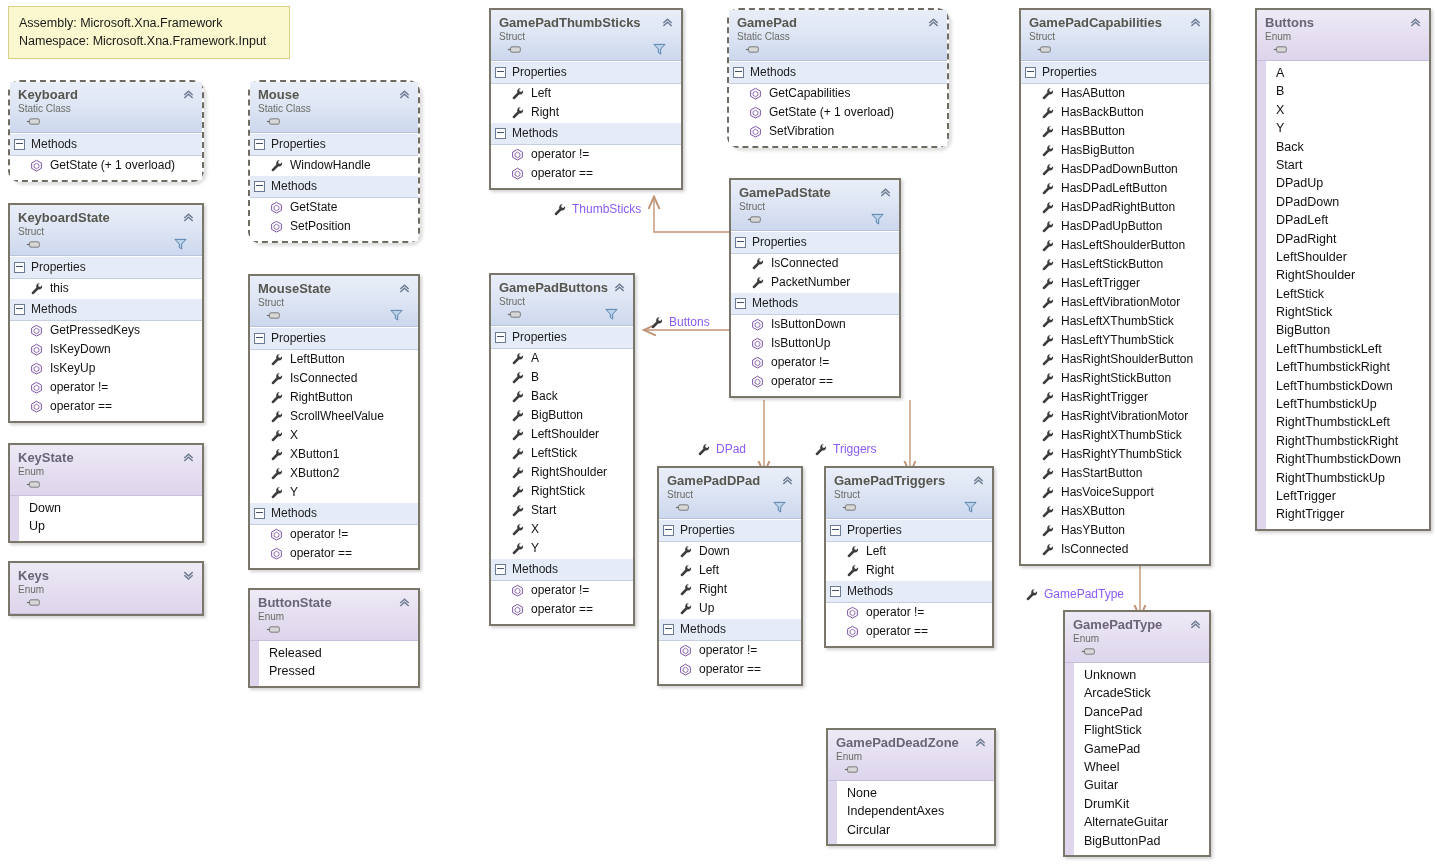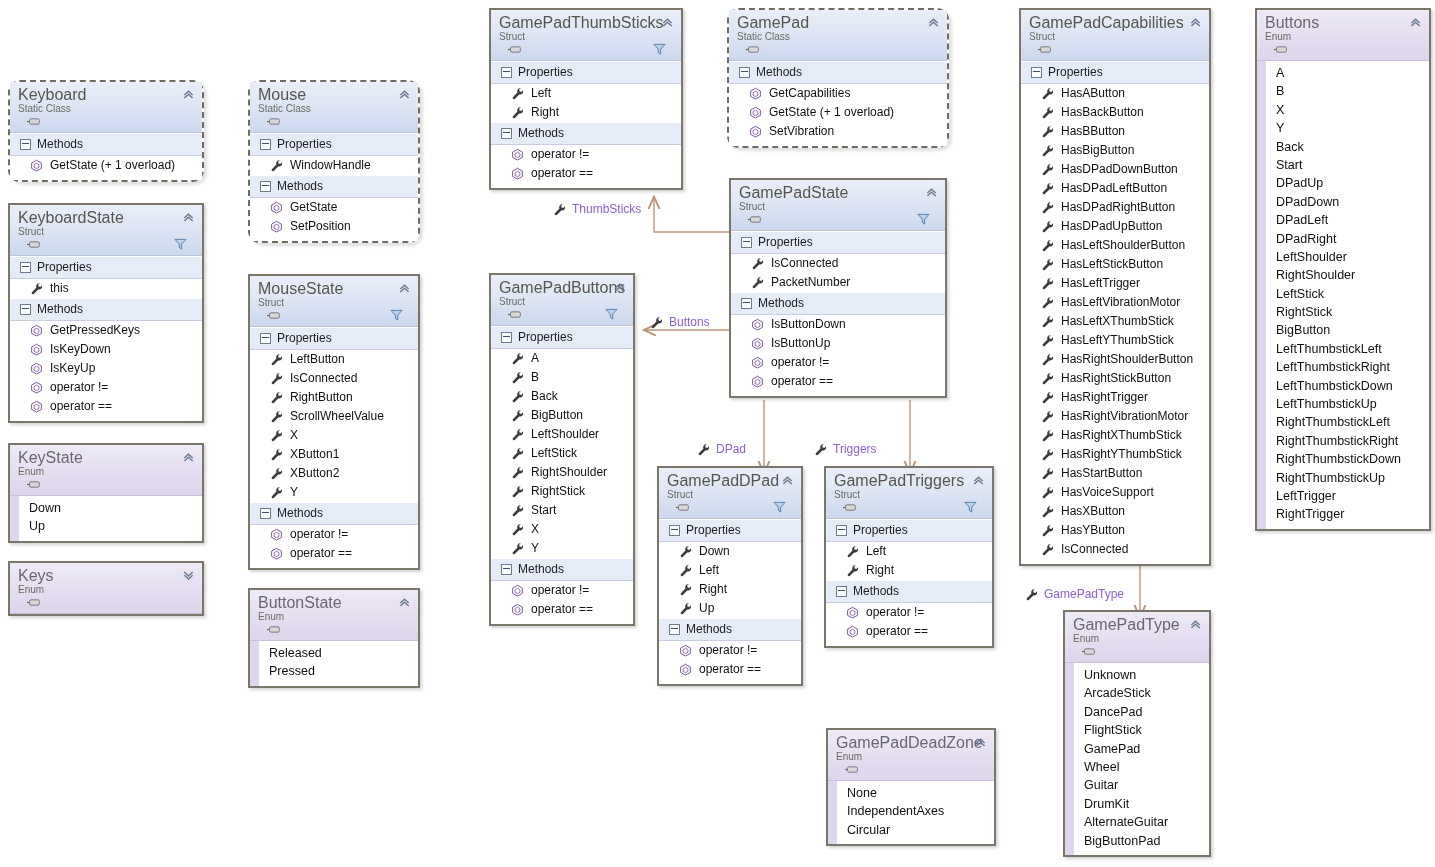--- a/index.html
+++ b/index.html
@@ -49,22 +49,22 @@
     position: relative;
     padding: 5px 8px 3px 8px;
     background: linear-gradient(to bottom, #e9eef8 0%, #dfe6f4 45%, #ccd8ee 100%);
     border-bottom: 1px solid #b9c4da;
   }
   .node.enumtype > .n-head {
     background: linear-gradient(to bottom, #eeeaf5 0%, #e6e0f1 45%, #ddd5ec 100%);
     border-bottom: 1px solid #c8bedd;
   }
   .n-title {
-    font-size: 16px;
-    font-weight: normal;
+    font-size: 13px;
+    font-weight: bold;
     color: #56564e;
     line-height: 15px;
     padding-right: 22px;
   }
   .node.enumtype .n-title { color: #6b6476; }
   .n-kind {
     font-size: 10px;
     color: #6b6b63;
     line-height: 13px;
   }
@@ -100,21 +100,21 @@
     height: 12px;
   }
 
   
   .grp {
     background: #e5ebf7;
     border-top: 1px solid #ffffff;
     border-bottom: 1px solid #c6cfe2;
     font-size: 12px;
     color: #1d1d1d;
-    padding: 2px 6px 3px 10px;
+    padding: 2px 6px 3px 4px;
     line-height: 16px;
     display: flex;
     align-items: center;
     gap: 6px;
   }
   .boxminus {
     width: 9px; height: 9px;
     border: 1px solid #6b7b93;
     background: #fdfdfd;
     position: relative;
@@ -197,20 +197,24 @@
 
     <path d="M731,330 L645,330" fill="none" stroke="#c09477" stroke-width="1.4" marker-end="url(#arrHead)"></path>
 
     <path d="M764,400 L764,472" fill="none" stroke="#c09477" stroke-width="1.4" marker-end="url(#arrHead)"></path>
 
     <path d="M910,400 L910,472" fill="none" stroke="#c09477" stroke-width="1.4" marker-end="url(#arrHead)"></path>
 
     <path d="M1140,562 L1140,616" fill="none" stroke="#c09477" stroke-width="1.4" marker-end="url(#arrHead)"></path>
   </svg>
 
+  <div class="note" style="left:8px; top:6px; width:282px;">
+    <div>Assembly: Microsoft.Xna.Framework</div>
+    <div>Namespace: Microsoft.Xna.Framework.Input</div>
+  </div>
 
   <div id="nodes-host">
       <div class="node dashed" style="left: 8px; top: 80px; width: 196px;">
         <div class="n-head">
           <div class="chev">
             <svg viewBox="0 0 14 14" width="13" height="13">
               <path d="M2.5 7.5 L7 3.4 L11.5 7.5" fill="none" stroke="#6d7c93" stroke-width="1.6"></path>
               <path d="M2.5 10.8 L7 6.7 L11.5 10.8" fill="none" stroke="#6d7c93" stroke-width="1.6"></path>
             </svg>
           </div>
@@ -601,21 +605,21 @@
         </div>
         <div class="mem">
           <svg class="ico" viewBox="0 0 16 16">
             <path d="M8 1.6 L14 5 L14 11.5 L8 14.8 L2 11.5 L2 5 Z" fill="#ffffff" stroke="#7a52a8" stroke-width="1.2"></path>
             <path d="M8 5.2 L11 6.9 L11 10.2 L8 11.9 L5 10.2 L5 6.9 Z" fill="none" stroke="#7a52a8" stroke-width="1"></path>
           </svg>
           <span class="lbl">SetVibration</span>
         </div>
         <div style="height:5px;background:#fff"></div>
       </div>
-      <div class="node solid" style="left: 729px; top: 178px; width: 218px;">
+      <div class="node solid" style="left: 729px; top: 178px; width: 172px;">
         <div class="n-head">
           <div class="chev">
             <svg viewBox="0 0 14 14" width="13" height="13">
               <path d="M2.5 7.5 L7 3.4 L11.5 7.5" fill="none" stroke="#6d7c93" stroke-width="1.6"></path>
               <path d="M2.5 10.8 L7 6.7 L11.5 10.8" fill="none" stroke="#6d7c93" stroke-width="1.6"></path>
             </svg>
           </div>
           <div class="n-title">GamePadState</div>
           <div class="n-kind">Struct</div>
           <div class="n-badges">

